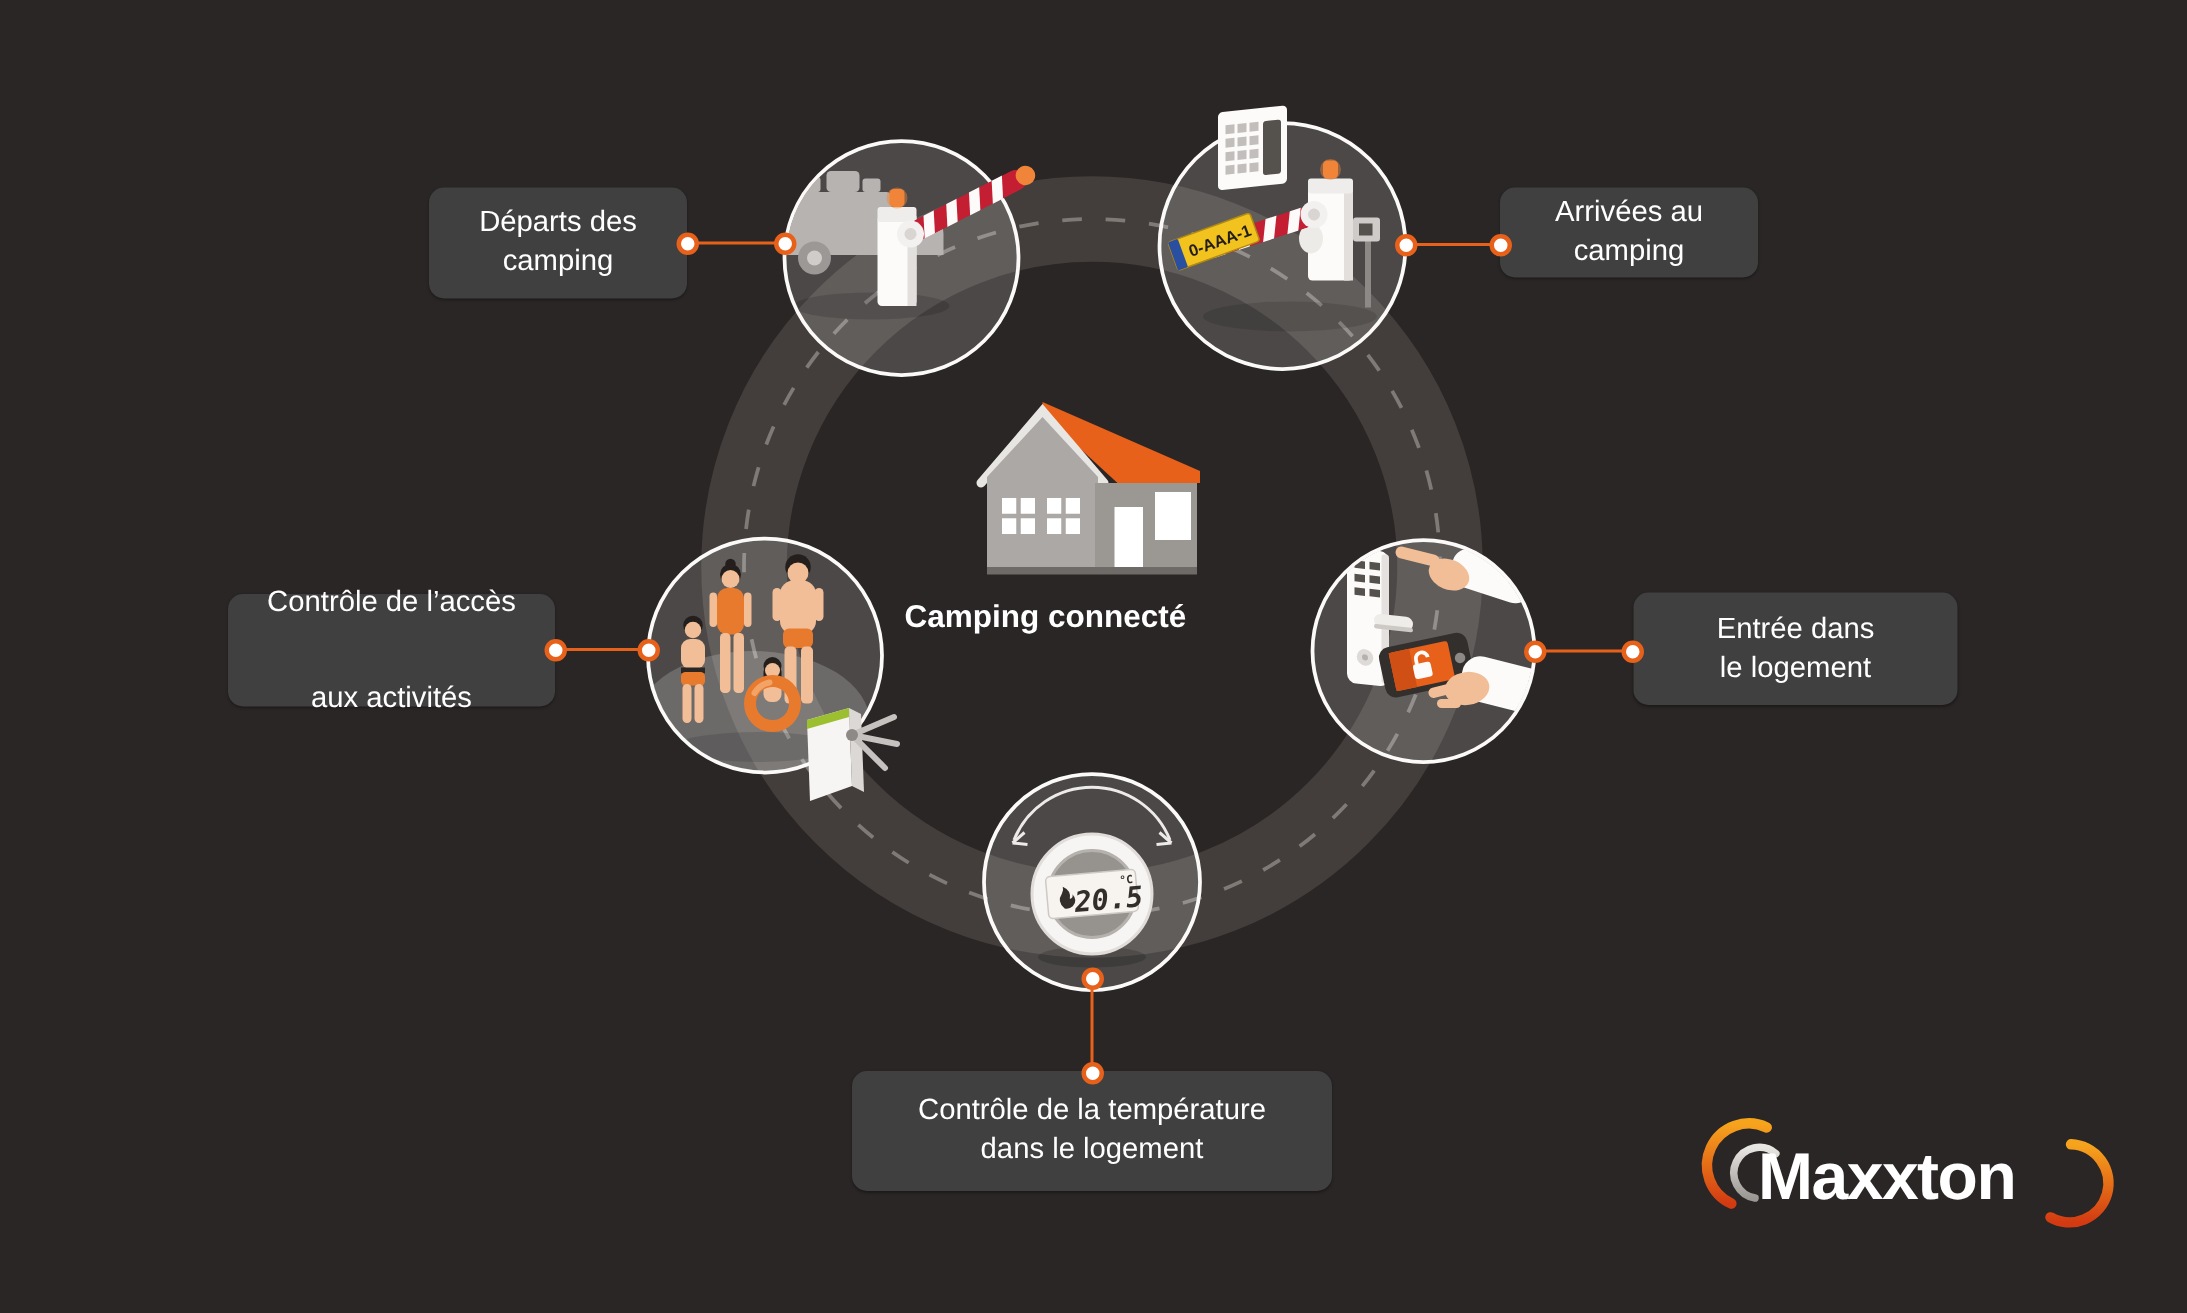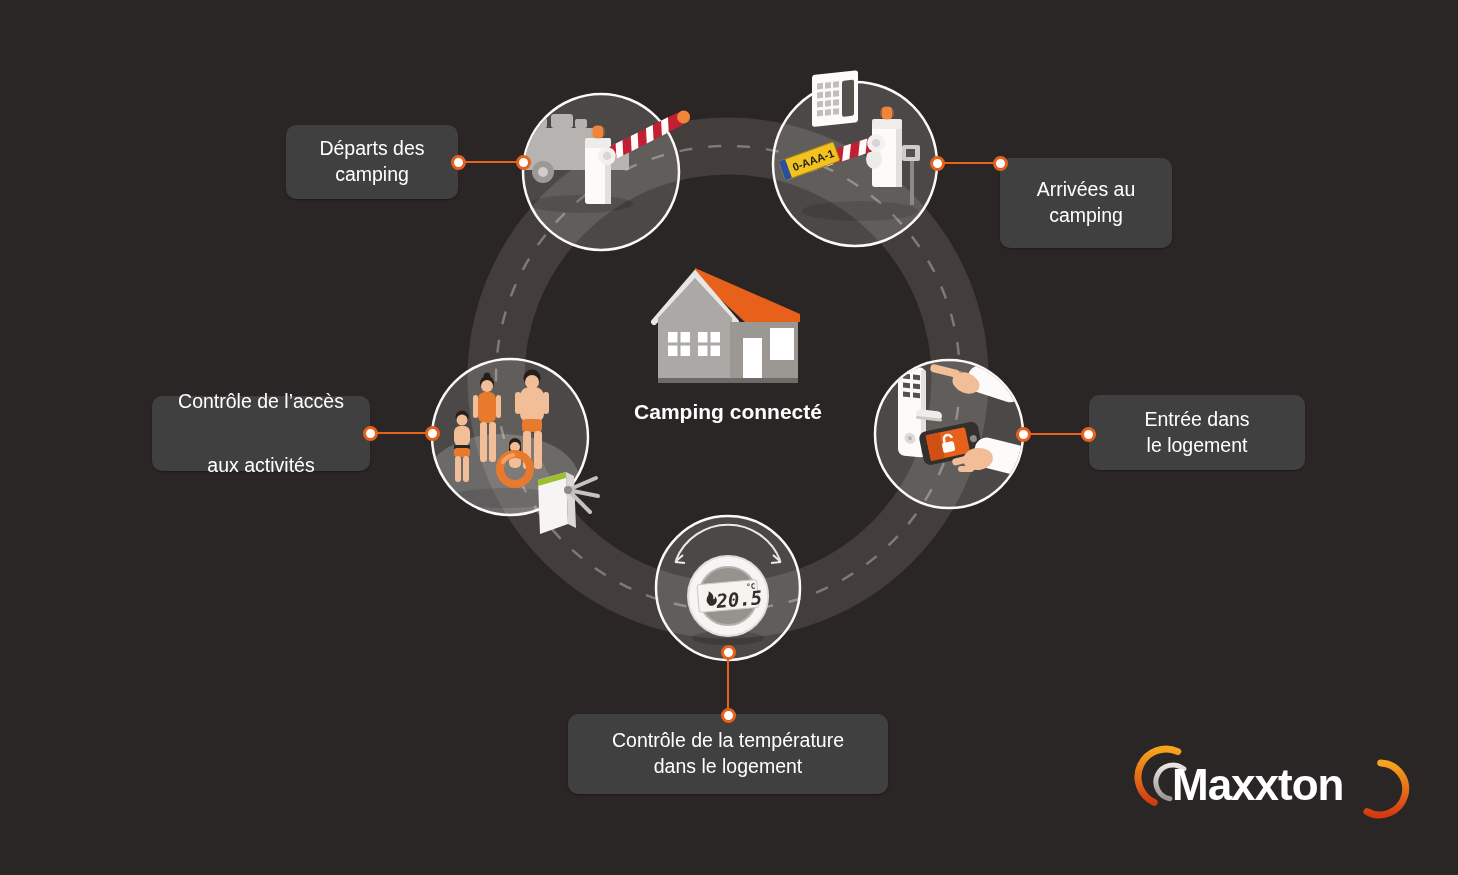--- a/index.html
+++ b/index.html
@@ -13,21 +13,21 @@
     display:flex;flex-direction:column;justify-content:center;align-items:center;
     text-align:center;font-size:19.5px;line-height:1.33;font-weight:500;
     box-shadow:0 1px 2px rgba(0,0,0,0.35);
   }
   .conn{position:absolute;background:#E8611B;}
   .dot{
     position:absolute;width:9px;height:9px;border:3px solid #E8611B;
     background:#fff;border-radius:50%;
   }
   .center-label{
-    position:absolute;color:#fff;font-weight:bold;font-size:21px;text-align:center;
+    position:absolute;color:#fff;font-weight:bold;font-size:21px;
   }
   .logo-text{
     position:absolute;color:#fff;font-weight:bold;font-size:44px;
     letter-spacing:-1px;font-family:"Liberation Sans",sans-serif;text-align:right;
   }
 </style>
 </head>
 <body>
 
 <div class="canvas">
@@ -295,21 +295,21 @@
       <path d="M61 96 q-5 -5 -1 -10 q1.5 -2 1 -4.5 q5.5 3 4 8.5 q2.5 -0.5 2 -3 q3.5 4.5 -0.5 8 q-2.5 2 -5.5 1 Z" fill="#332E2A"></path>
       <text x="68" y="99" font-family="DejaVu Sans Mono, monospace" font-style="italic" font-weight="bold" font-size="19" fill="#332E2A">20.5</text>
       <text x="99" y="83" font-family="DejaVu Sans Mono, monospace" font-weight="bold" font-size="7.5" fill="#332E2A">°C</text>
     </g>
   </svg>
 
   <div class="label-box" style="left:286px;top:125px;width:172px;height:74px;">
     <span>Départs des</span>
     <span>camping</span>
   </div>
-  <div class="label-box" style="left:1000px;top:125px;width:172px;height:90px;margin-top:33px;">
+  <div class="label-box" style="left:1000px;top:125px;width:172px;height:60px;">
     <span>Arrivées au</span>
     <span>camping</span>
   </div>
   <div class="label-box" style="left:152px;top:396px;width:218px;height:75px;gap:38px;">
     <span>Contrôle de l’accès</span>
     <span>aux activités</span>
   </div>
   <div class="label-box" style="left:568px;top:714px;width:320px;height:80px;">
     <span>Contrôle de la température</span>
     <span>dans le logement</span>

